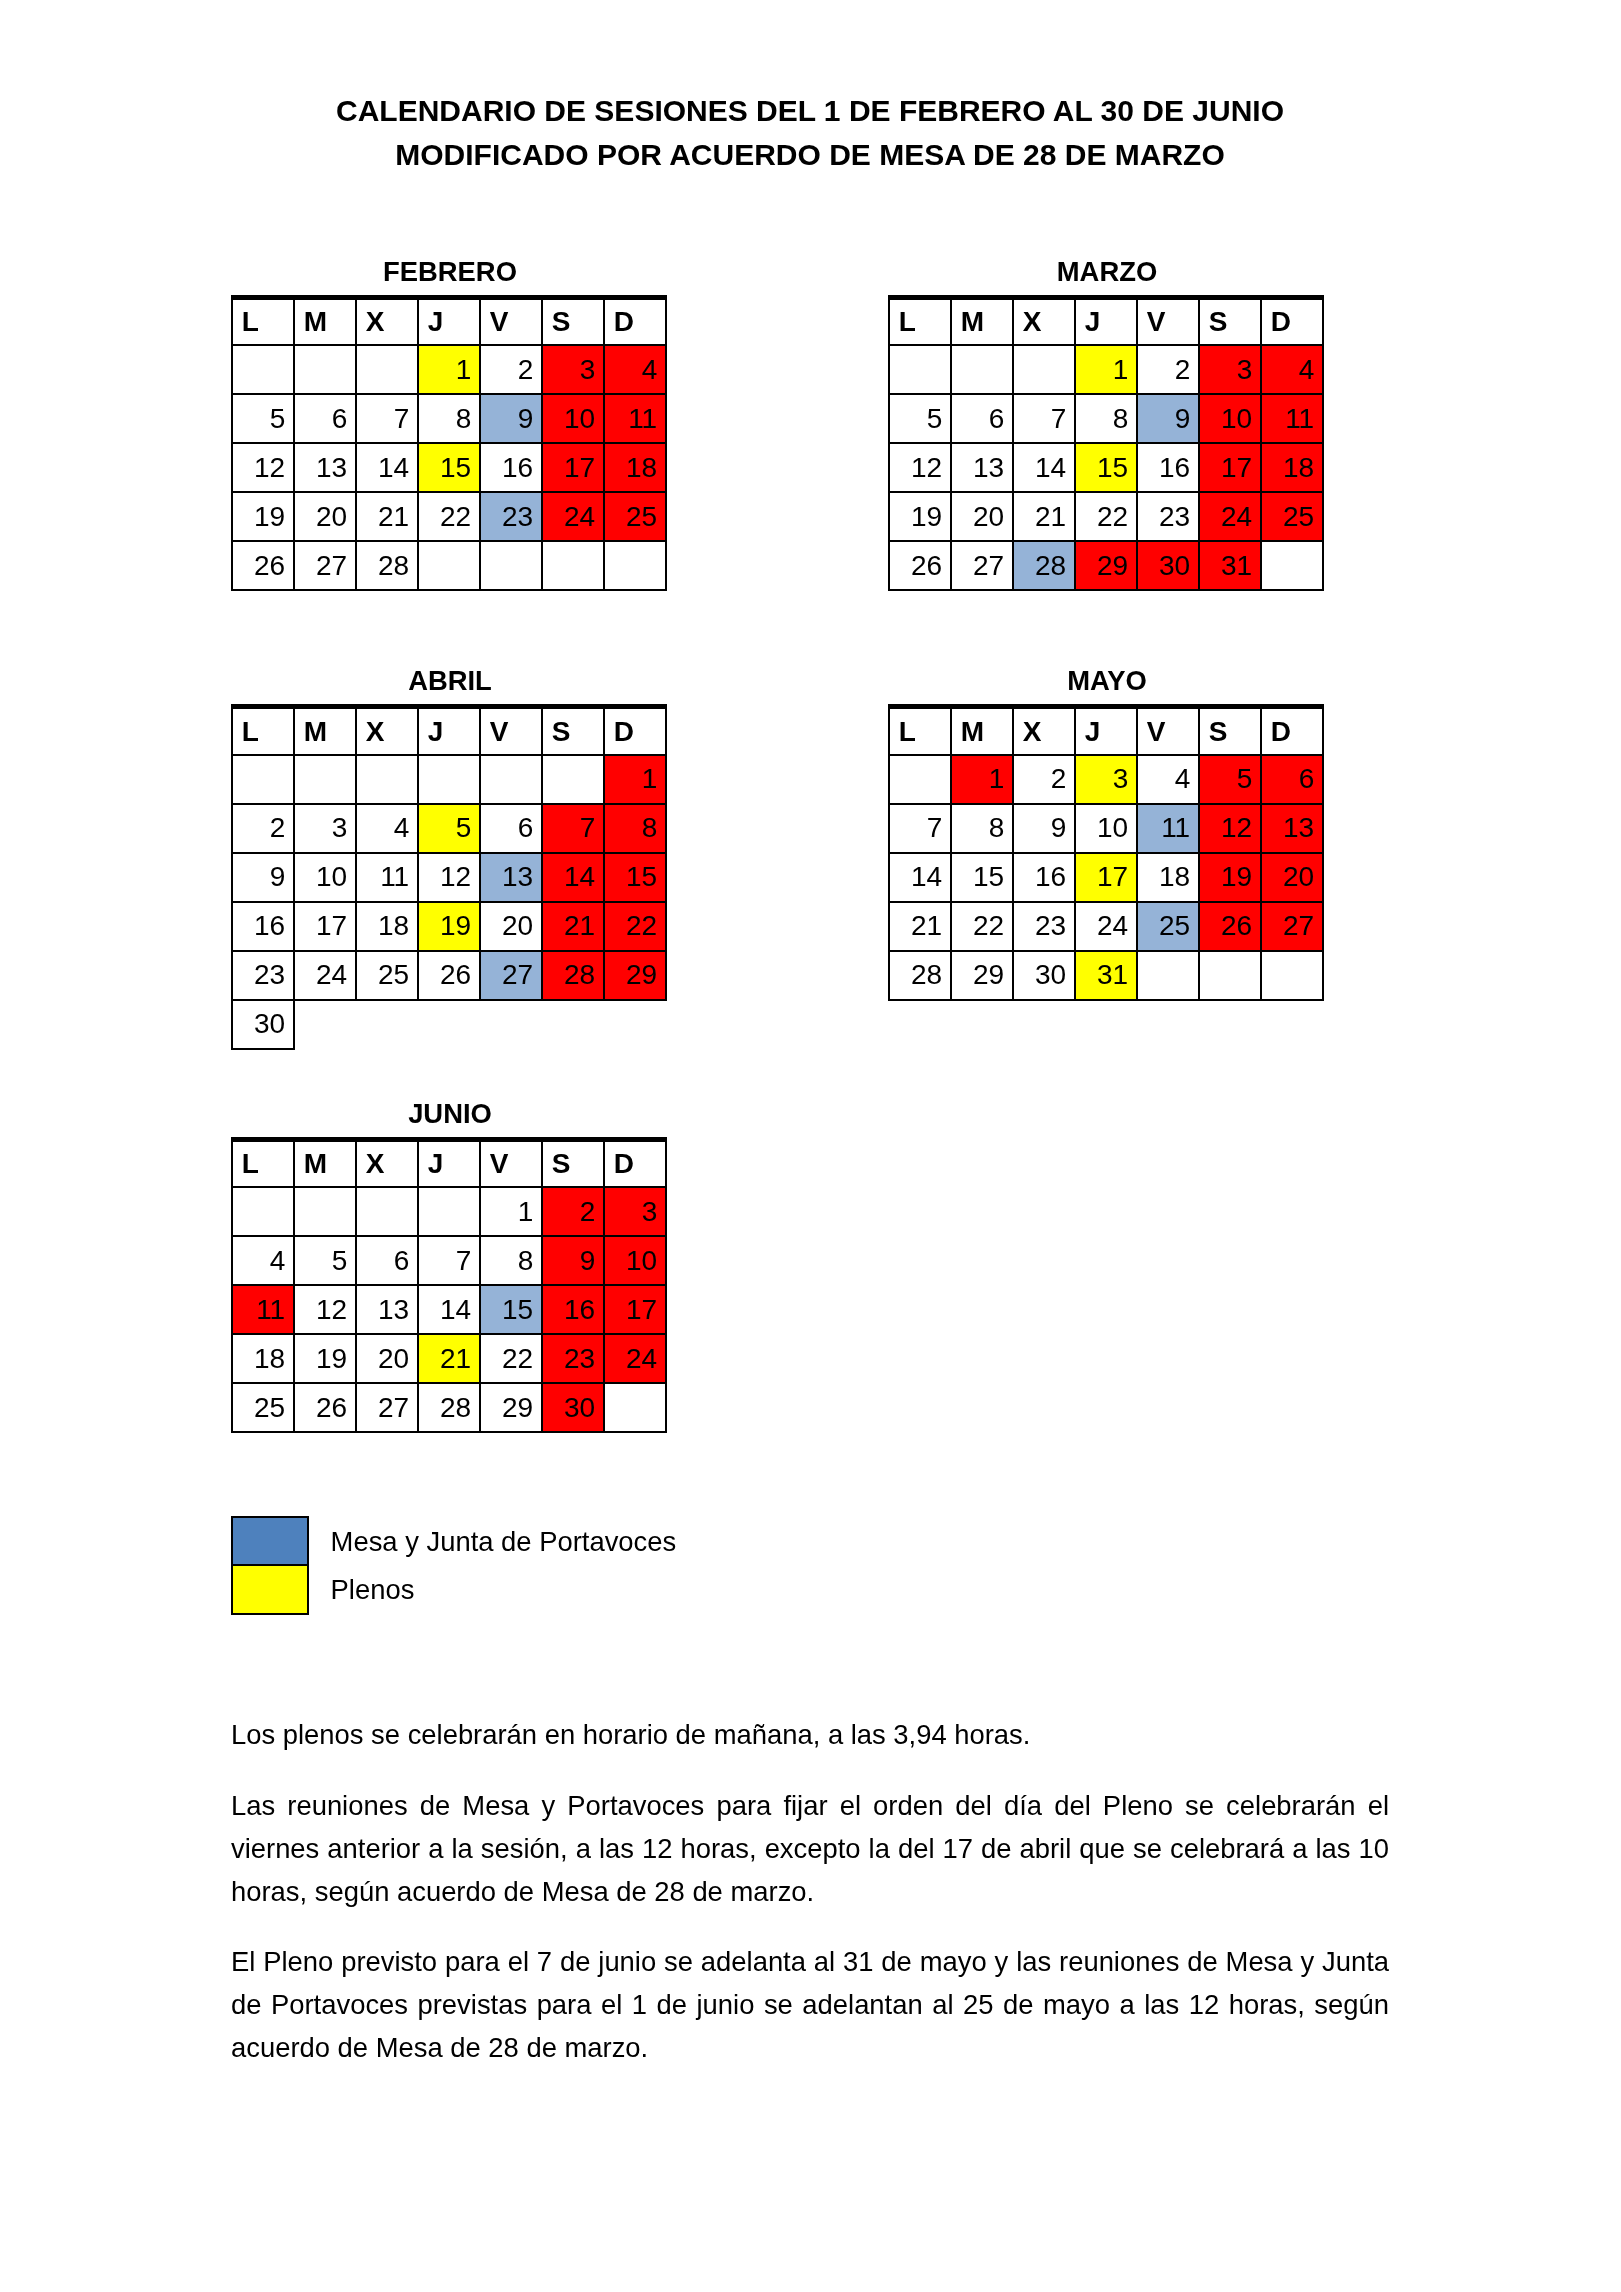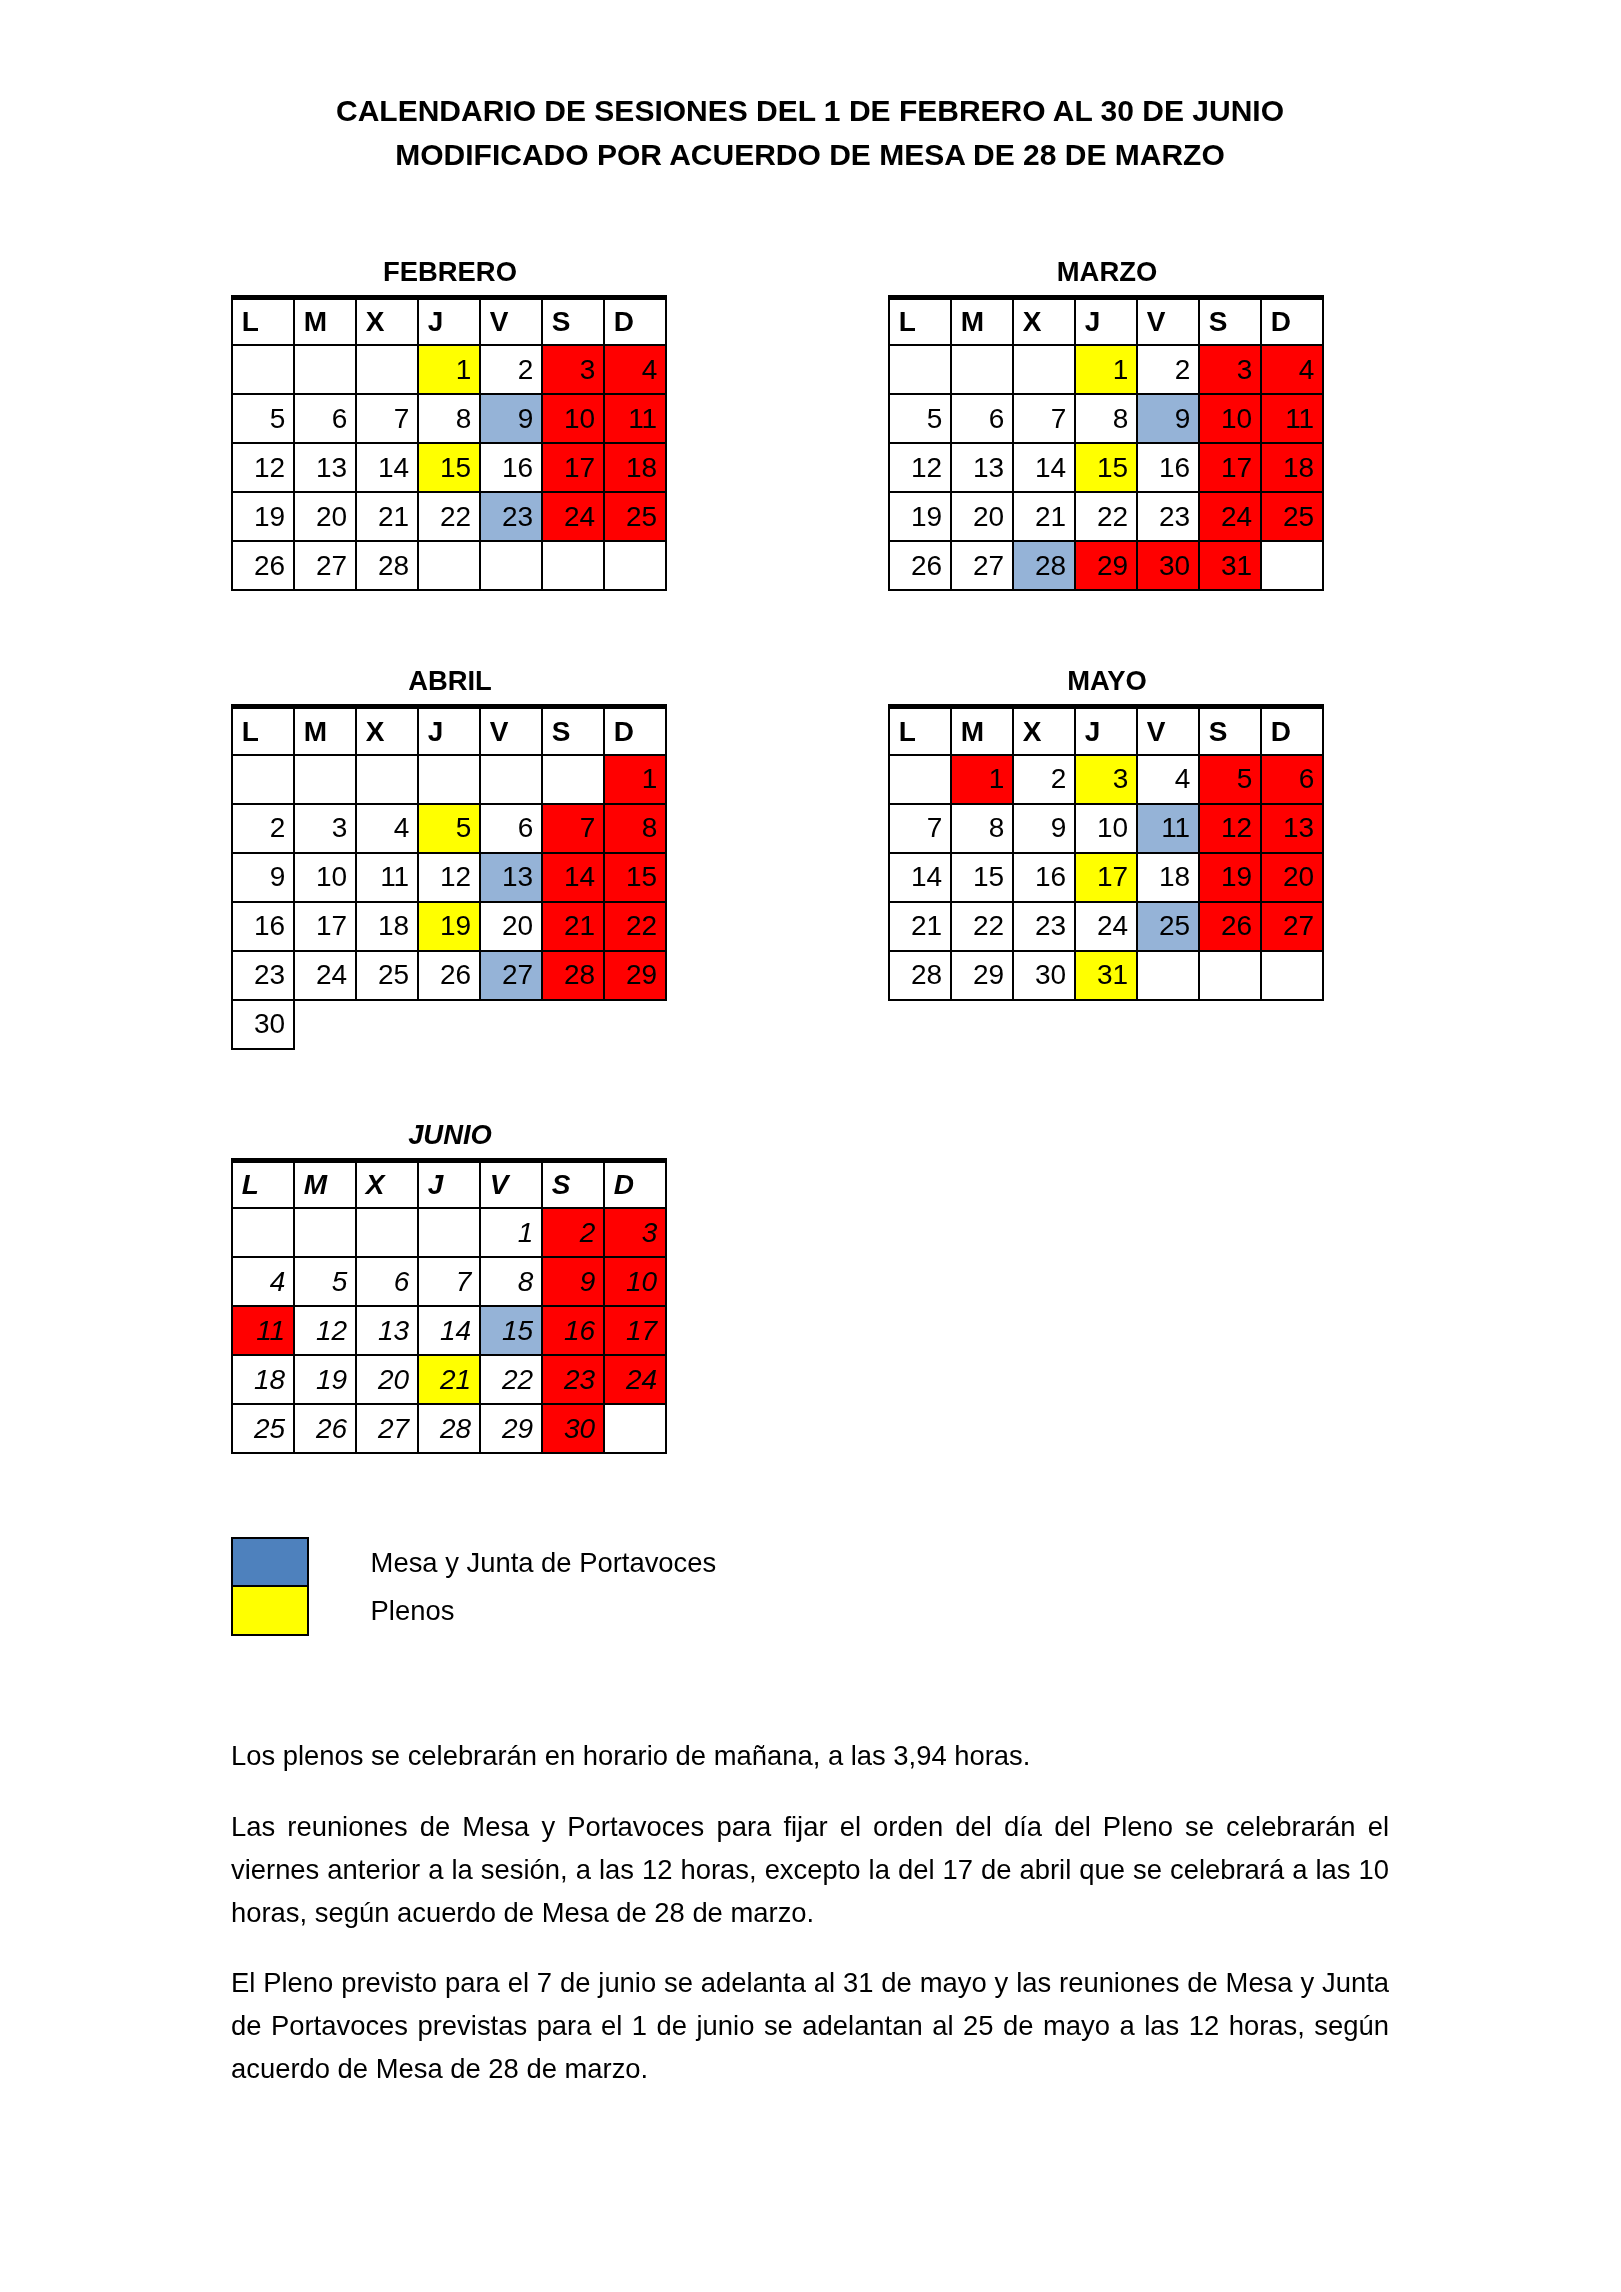--- a/index.html
+++ b/index.html
@@ -10,42 +10,42 @@
     color:#000;
     overflow:hidden;
   }
   .content { margin-left:231px; width:1158px; }
 
   .doc-title { padding-top:89px; text-align:center; font-weight:bold; font-size:30px; line-height:44px; }
 
   .months-row { display:flex; }
   .row-1 { margin-top:79px; }
   .row-2 { margin-top:74px; }
-  .row-3 { margin-top:69px;font-style:italic; }
+  .row-3 { margin-top:48px; }
   .month-slot { width:657px; flex:none; }
   .month { width:438px; }
   .month-title { text-align:center; font-size:27.4px; font-weight:bold; margin-bottom:6.9px; }
 
   table { border-collapse:collapse; table-layout:fixed; }
   th, td {
     width:62px; height:49px;
     border:2.9px solid #000;
     font-size:28px;
     overflow:hidden;
     white-space:nowrap;
   }
   th { height:48px; border-top-width:5.9px; text-align:left; padding-left:8.8px; font-weight:bold; }
   td { text-align:right; padding-right:7.8px; font-weight:normal; }
   td.pleno   { background:var(--pleno); }
   td.mesa    { background:var(--mesa); }
   td.festivo { background:var(--festivo); }
   td.absent  { border:none; background:transparent; }
 
   .legend { margin-top:83px; }
-  .legend-row { display:flex; align-items:center;gap:40px; }
+  .legend-row { display:flex; align-items:center; }
   .legend-row + .legend-row { margin-top:-2.9px;align-items:center; }
   .legend-swatch { width:78px; height:51px; border:2.9px solid #000; flex:none; }
   .legend-label { margin-left:21.6px; font-size:27.4px; }
 
   .paragraphs { margin-top:98px; }
   .para { font-size:27.4px; line-height:43px; margin-top:27.4px; }
   .para:first-child { margin-top:0; }
   .para.justify { text-align:justify; }
 </style>
 </head>

